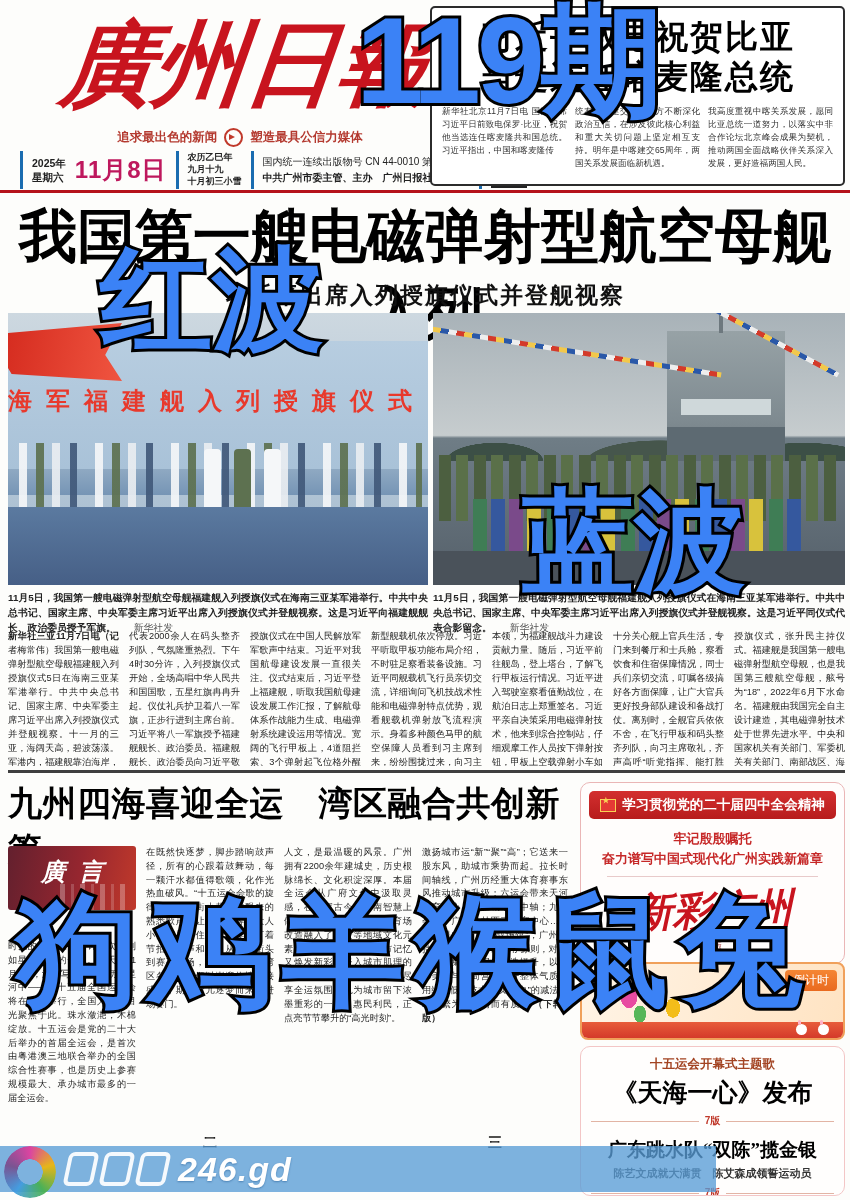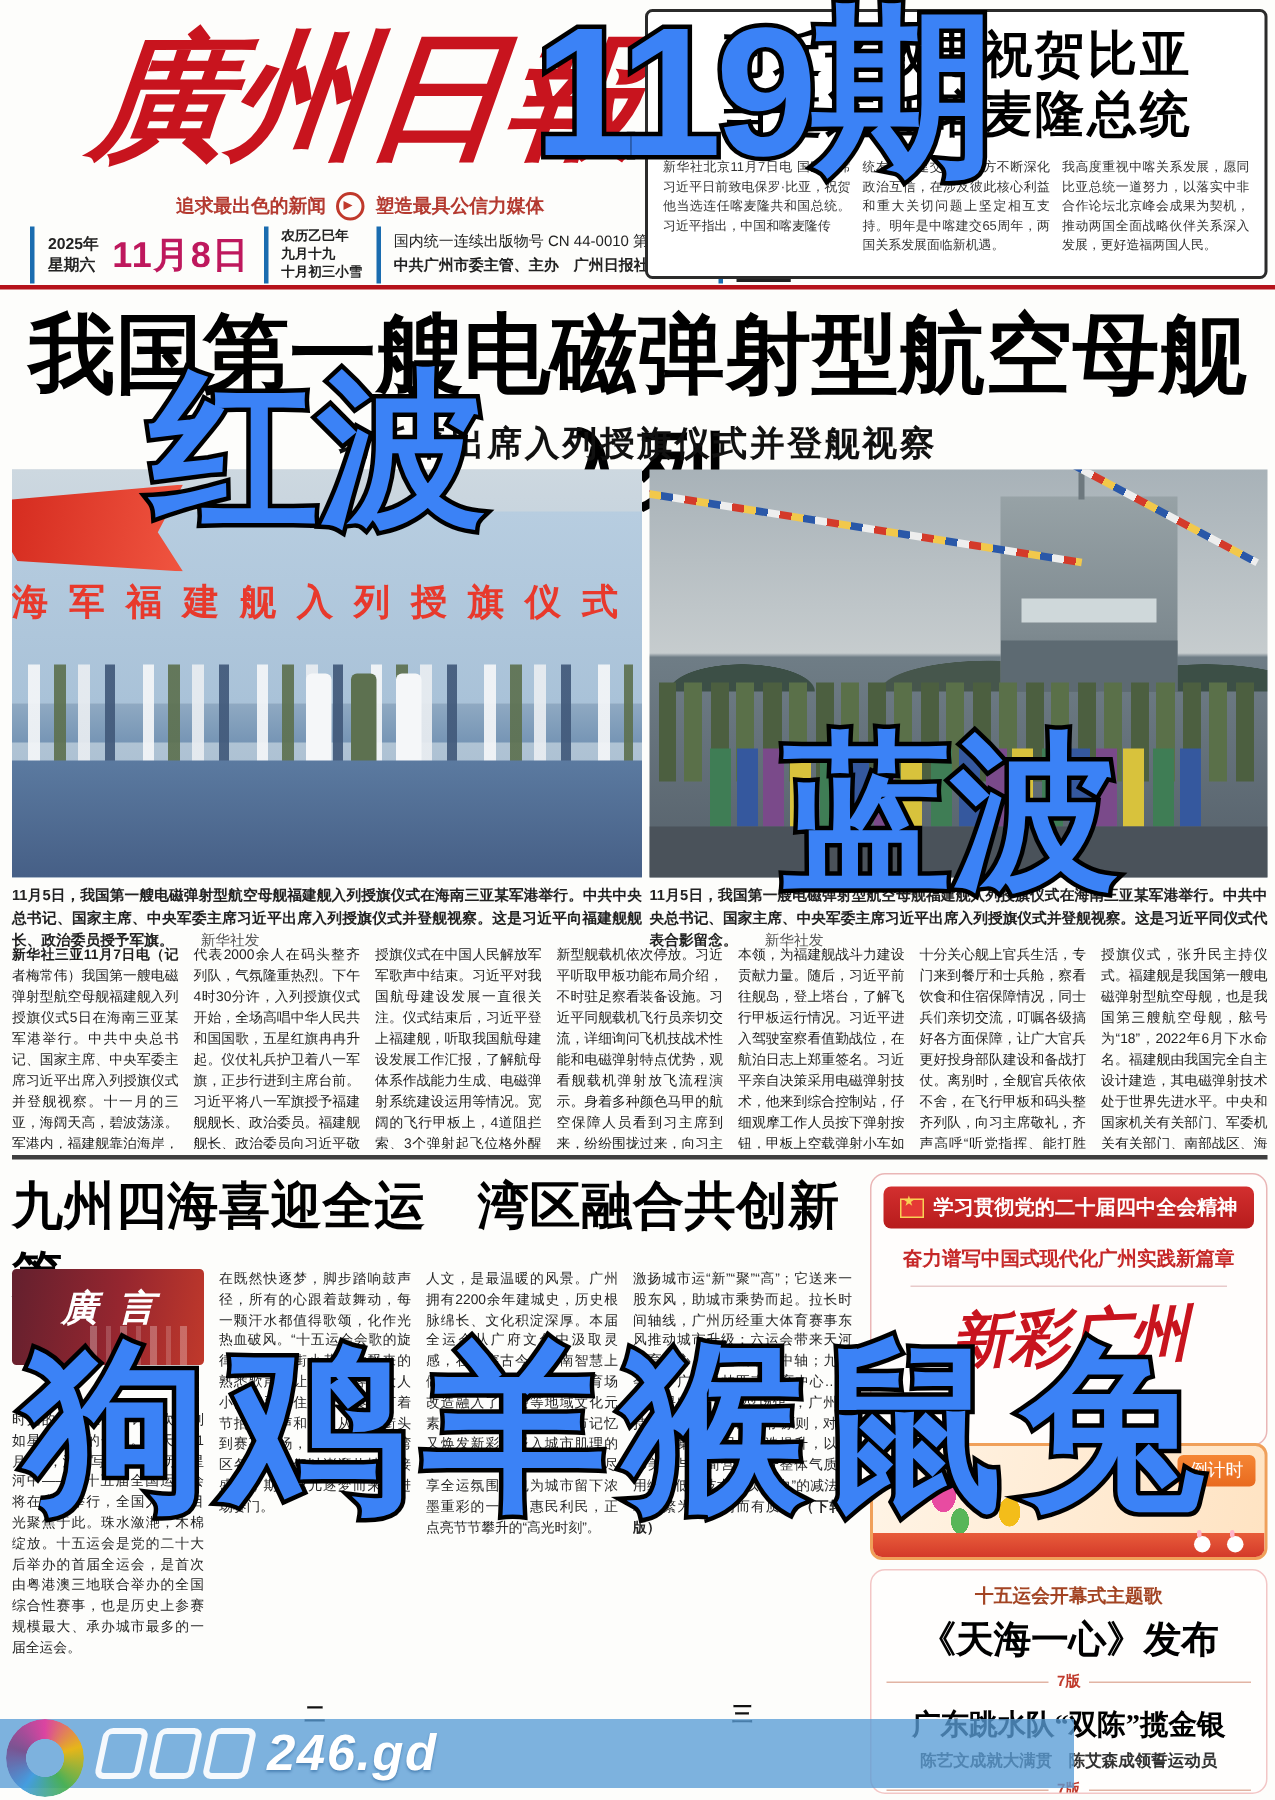--- a/index.html
+++ b/index.html
@@ -260,20 +260,21 @@
     <span>激扬城市运“新”“聚”“高”；它送来一股东风，助城市乘势而起。拉长时间轴线，广州历经重大体育赛事东风推动城市升级：六运会带来天河体育中心，形塑城市新中轴；九运会落子广东奥林匹克体育中心……这便是“不新建大型场馆”，广州坚持“能改不建、一馆多用”原则，对30个场馆集约利用、改造提升，以色彩美学与极简营造提升整体气质，用绿色低碳技术，以“留白”的减法实现化繁为简、简而有质。</span>
     <span class="turnnote">（下转2版）</span>
   </div>
 
   <div class="rbox">
     <div class="rb-banner">
       <span class="flag-icon"></span>
       <span>学习贯彻党的二十届四中全会精神</span>
     </div>
     <div class="rb-slogan">
+      <div>牢记殷殷嘱托</div>
       <div>奋力谱写中国式现代化广州实践新篇章</div>
     </div>
     <div class="rb-hr"></div>
     <div class="rb-brand">新彩广州</div>
     <div class="rb-page">12版</div>
   </div>
 
   <div class="countdown">
     <div class="cd-splash"></div>
     <div class="cd-label">倒计时</div>

